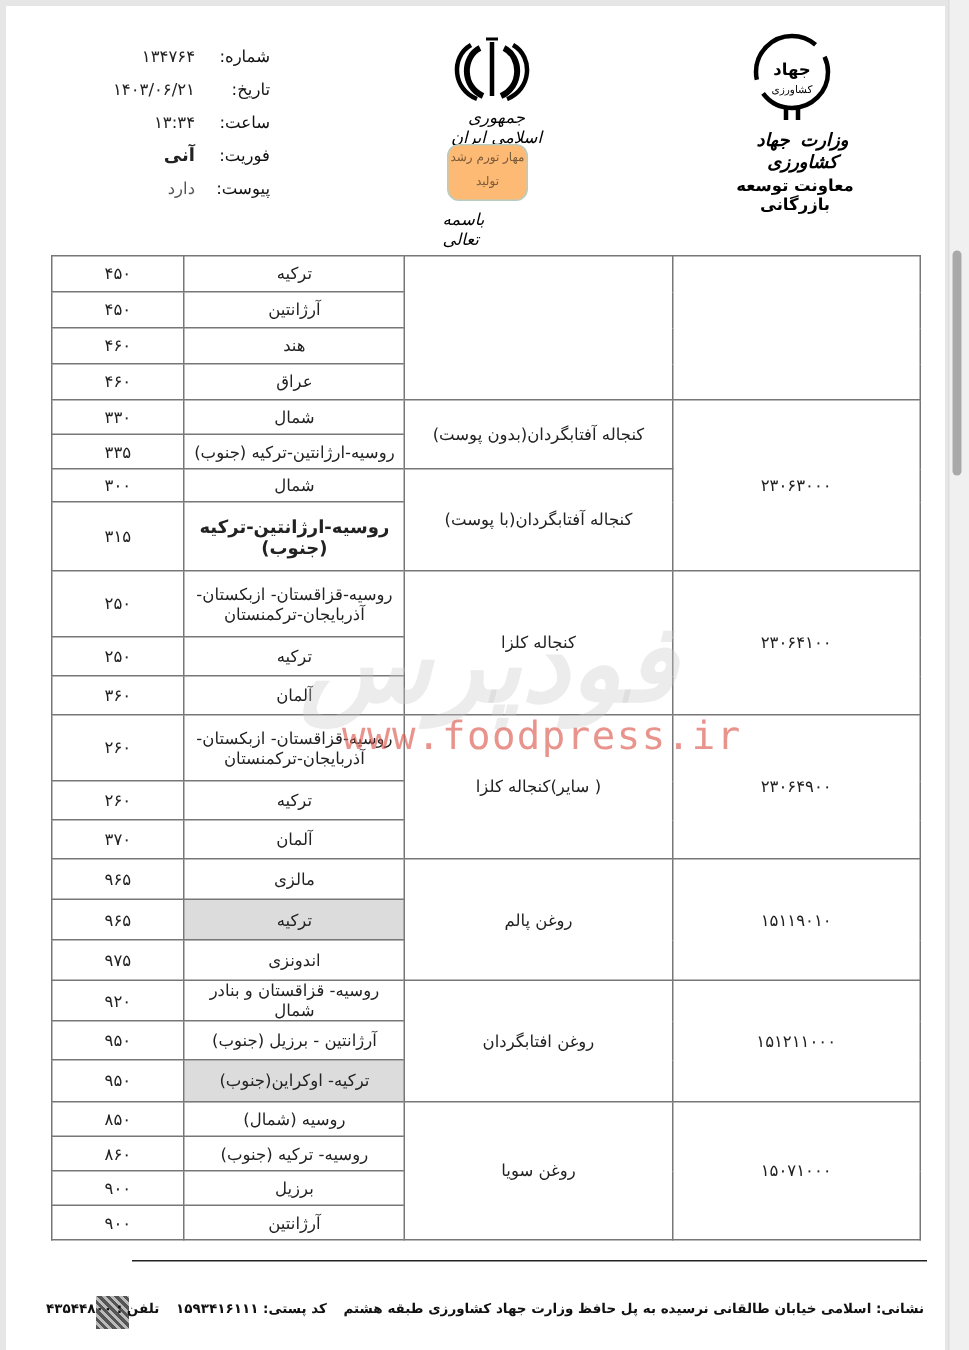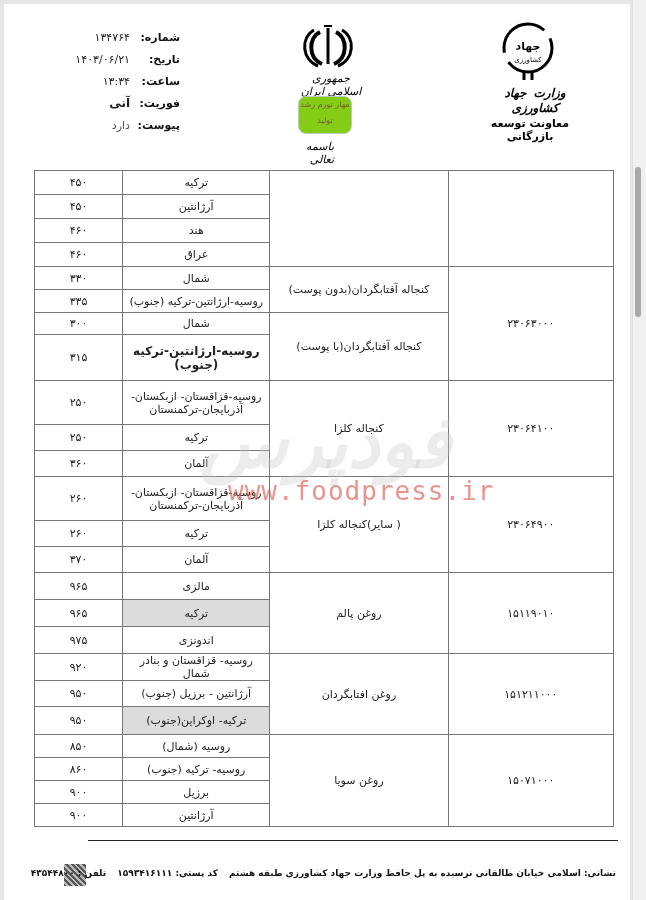--- a/index.html
+++ b/index.html
@@ -2,28 +2,28 @@
 <html><head>
 <meta charset="utf-8">
 <style>
   html,body{margin:0;padding:0;}
   body{width:646px;height:900px;overflow:hidden;background:#e6e6e6;font-family:"DejaVu Sans","Liberation Sans",sans-serif;position:relative;}
   .page{position:absolute;left:4px;top:4px;width:626px;height:896px;background:#fff;}
   .vscroll-track{position:absolute;left:632px;top:0;width:14px;height:900px;background:#f0f0f0;border-left:1px solid #ddd;}
   .vscroll-thumb{position:absolute;left:635px;top:167px;width:6px;height:150px;background:#a9a9a9;border-radius:3px;}
   .meta{position:absolute;left:40px;top:26px;width:140px;direction:rtl;font-size:11px;color:#111;}
   .meta .row{height:22px;display:flex;align-items:center;}
-  .meta .lbl{font-weight:bold;width:50px;text-align:right;}
+  .meta .lbl{font-weight:normal;width:50px;text-align:right;}
   .meta .val{color:#222;}
   .meta .val.bold{font-weight:bold;font-size:12px;}
   .meta .val.light{color:#555;}
   .emblem{position:absolute;left:298px;top:24px;width:60px;}
   .emblem-text{position:absolute;left:296px;top:72px;width:70px;text-align:center;font-size:11px;font-style:italic;font-family:"DejaVu Serif",serif;}
-  .badge{position:absolute;left:298px;top:96px;width:52px;height:36px;background:#84cc16;border:1px solid #b9ccc0;border-radius:8px;text-align:center;font-size:8px;color:#7a5a3a;line-height:16px;}
-  .bismillah{position:absolute;left:284px;top:140px;width:50px;text-align:right;font-size:11px;font-style:italic;font-family:"DejaVu Serif",serif;}
+  .badge{position:absolute;left:298px;top:96px;width:52px;height:36px;background:#fdba74;border:1px solid #b9ccc0;border-radius:8px;text-align:center;font-size:8px;color:#7a5a3a;line-height:16px;}
+  .bismillah{position:absolute;left:295px;top:140px;width:50px;text-align:left;font-size:11px;font-style:italic;font-family:"DejaVu Serif",serif;}
   .ministry-logo{position:absolute;left:500px;top:20px;width:56px;height:62px;}
   .ministry-name{position:absolute;left:480px;top:86px;width:110px;text-align:center;font-size:12px;font-style:italic;font-weight:bold;font-family:Liberation Mono, monospace;}
   .ministry-dept{position:absolute;left:470px;top:117px;width:120px;text-align:center;font-size:11px;font-weight:bold;direction:rtl;}
   table.main{position:absolute;left:34px;top:170px;width:580px;border-collapse:collapse;direction:rtl;font-size:11px;color:#222;}
   table.main td{border:1px solid #777;text-align:center;vertical-align:middle;padding:0 4px;}
   td.price{width:86px;}
   td.origin{width:146px;}
   td.product{width:180px;}
   td.hs{width:168px;}
   td.shaded{background:#dcdcdc;}

